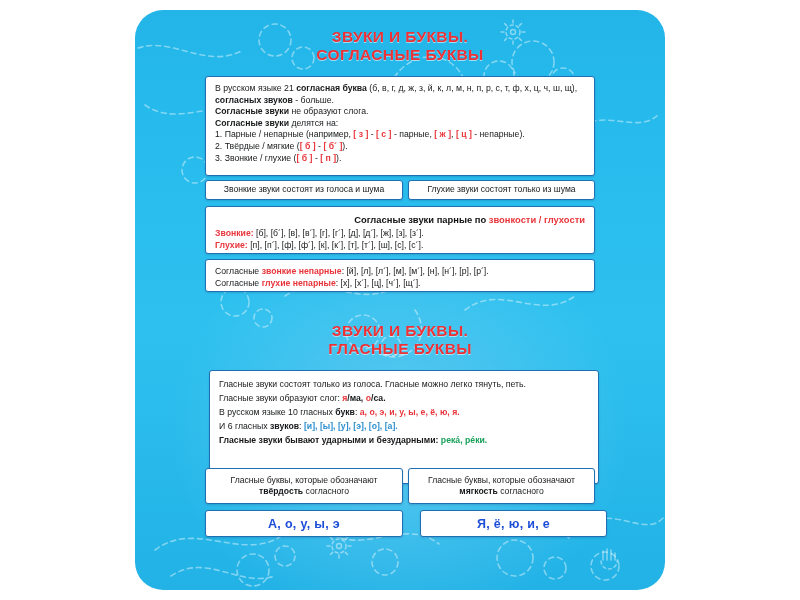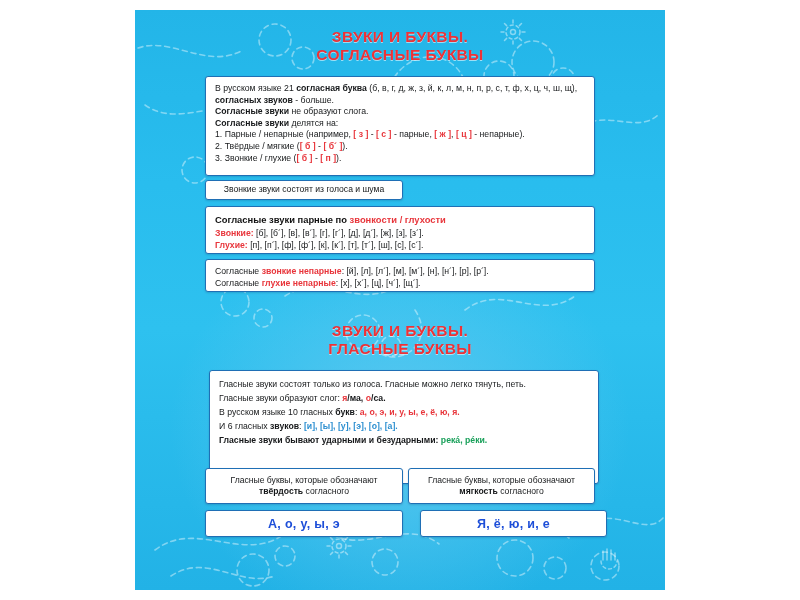--- a/index.html
+++ b/index.html
@@ -8,20 +8,21 @@
     font-family:"Liberation Sans","DejaVu Sans",sans-serif;
   }
   .stage{position:relative;width:800px;height:600px;}
 
   .poster{
     position:absolute;left:135px;top:10px;width:530px;height:580px;
     background:
       radial-gradient(ellipse 70% 55% at 50% 72%, #5bc8f0 0%, rgba(91,200,240,0) 62%),
       linear-gradient(180deg,#23b5e8 0%,#29bdee 30%,#2ec1ef 55%,#22b2e6 100%);
     overflow:hidden;
+    border-radius:28px;
   }
   .doodles{position:absolute;inset:0;pointer-events:none;}
 
   .title{
     position:absolute;left:0;width:100%;text-align:center;
     color:#ed3237;font-weight:bold;font-size:15.5px;line-height:18px;
     letter-spacing:.4px;
     text-shadow:0 1px 0 rgba(255,255,255,.55);
   }
   .title span{display:block;}
@@ -32,21 +33,21 @@
     box-shadow:0 1px 2px rgba(0,40,80,.18);
   }
   .pad{padding:6px 9px;}
 
   .ln{font-size:8.7px;line-height:11.6px;color:#16181a;white-space:nowrap;}
   b{font-weight:bold;}
   .red{color:#e8353b;font-weight:bold;}
   .grn{color:#19a05a;font-weight:bold;}
   .blu{color:#2d8fd0;font-weight:bold;}
 
-  .ctr{text-align:left;}
+  .ctr{text-align:right;}
   .hdr{font-size:9.4px;font-weight:bold;color:#111;line-height:13px;}
 
   .cellbox{
     display:flex;align-items:center;justify-content:center;
     text-align:center;height:100%;box-sizing:border-box;
   }
   .cell-t{font-size:8.6px;line-height:11.4px;color:#16181a;}
   .big{font-size:12.5px;font-weight:bold;color:#1d4ed8;letter-spacing:.3px;}
 </style>
 </head>
@@ -146,20 +147,25 @@
       <div class="ln">
         <span>3. Звонкие / глухие (</span><span class="red">[ б ]</span><span> - </span><span class="red">[ п ]</span><span>).</span>
       </div>
     </div>
 
     <div class="card" style="left:70px;top:170px;width:198px;height:20px;">
       <div class="cellbox">
           <span class="cell-t">Звонкие звуки состоят из голоса и шума</span>
         </div>
     </div>
+    <div class="card" style="left:273px;top:170px;width:187px;height:20px;">
+      <div class="cellbox">
+          <span class="cell-t">Глухие звуки состоят только из шума</span>
+        </div>
+    </div>
 
     <div class="card pad" style="left:70px;top:196px;width:390px;height:48px;">
       <div class="ln hdr ctr">
         <span>Согласные звуки парные по </span><span class="red">звонкости / глухости</span>
       </div>
       <div class="ln" style="margin-top:2px;">
         <span class="red">Звонкие:</span><span> [б], [б´], [в], [в´], [г], [г´], [д], [д´], [ж], [з], [з´].</span>
       </div>
       <div class="ln">
         <span class="red">Глухие:</span><span> [п], [п´], [ф], [ф´], [к], [к´], [т], [т´], [ш], [с], [с´].</span>

